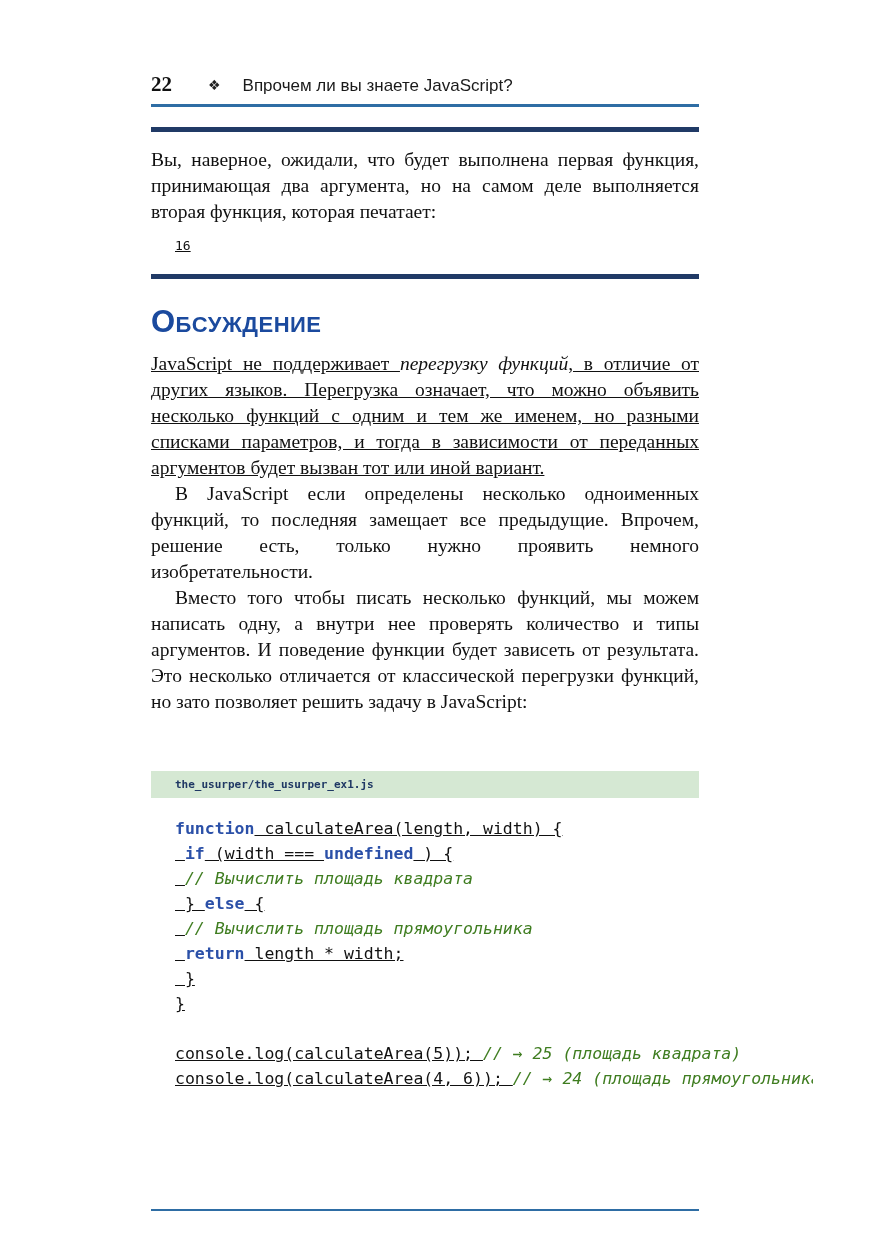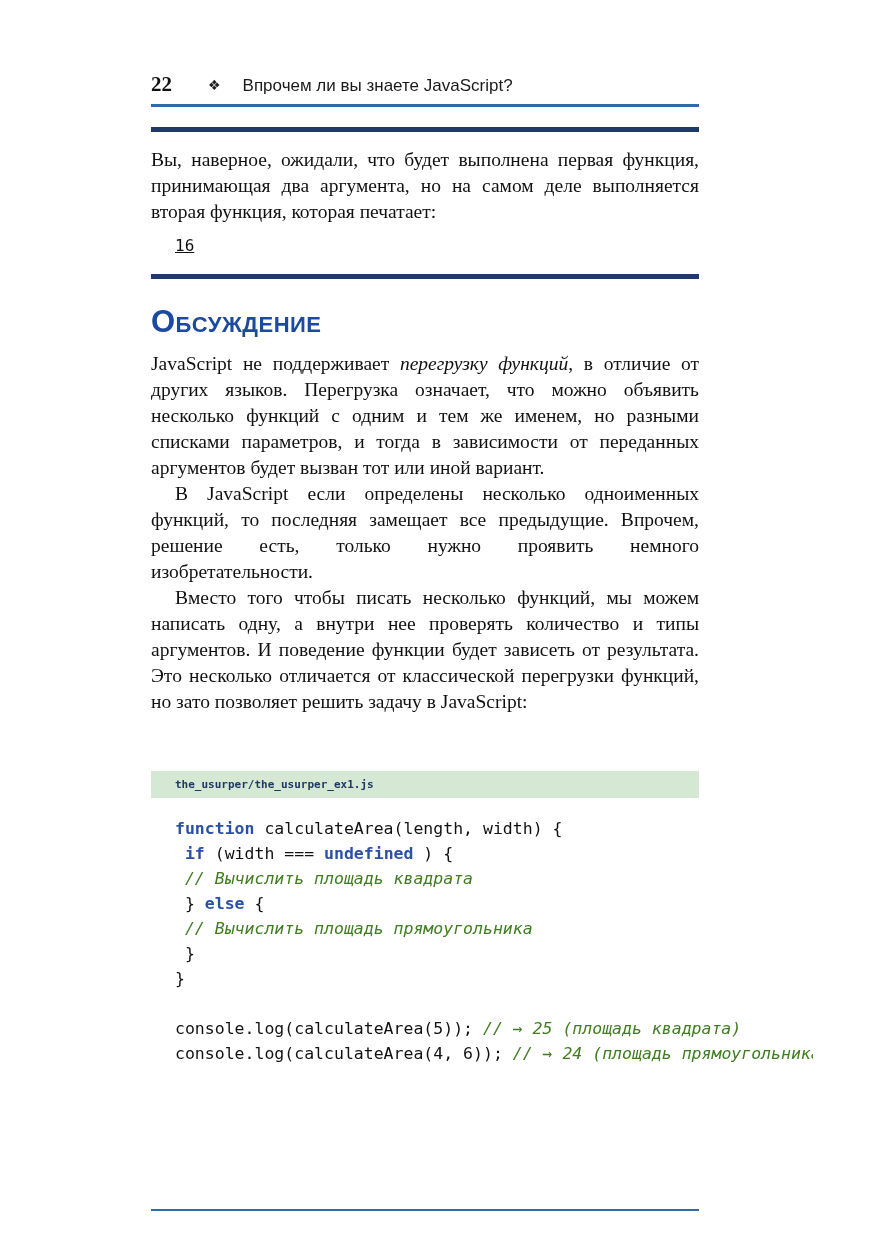--- a/index.html
+++ b/index.html
@@ -62,21 +62,21 @@
   .bar-top{margin-top:20px;}
   .bar-bottom{margin-top:16px;}
   .body{
     font-size:19.5px;
     line-height:26px;
     text-align:justify;
   }
   .intro-par{margin-top:15px;}
   .code-output{
     font-family:"DejaVu Sans Mono",monospace;
-    font-size:16px;
+    font-size:13px;
     line-height:25px;
     margin:8px 0 10px 24px;
     white-space:pre;
     text-decoration:underline;
   }
   .section-heading{
     margin-top:26px;
     font-family:"Liberation Sans",sans-serif;
     font-variant:small-caps;
     font-weight:bold;
@@ -107,21 +107,21 @@
     font-family:"DejaVu Sans Mono",monospace;
     font-size:16.5px;
   }
   .code-line{
     white-space:pre;
     line-height:25px;
     min-height:25px;
   }
   .tok-kw{color:var(--keyword-blue);font-weight:bold;}
   .tok-comment{color:var(--comment-green);font-style:italic;}
-  .tok-plain{color:var(--text-black);}
+  .tok-plain{color:var(--text-black);text-decoration:underline;}
   .foot-rule{
     position:absolute;
     left:90px;right:114px;bottom:29px;
     height:2.5px;
     background:var(--rule-blue);
   }
 </style>
 </head>
 <body>
 
@@ -151,20 +151,21 @@
     <div class="code-header">
       <span>the_usurper/the_usurper_ex1.js</span>
     </div>
 
     <div class="code-listing">
         <div class="code-line"><span class="tok-kw">function</span><span class="tok-plain"> calculateArea(length, width) {</span></div>
         <div class="code-line"><span class="tok-plain"> </span><span class="tok-kw">if</span><span class="tok-plain"> (width === </span><span class="tok-kw">undefined</span><span class="tok-plain"> ) {</span></div>
         <div class="code-line"><span class="tok-plain"> </span><span class="tok-comment">// Вычислить площадь квадрата</span></div>
         <div class="code-line"><span class="tok-plain"> } </span><span class="tok-kw">else</span><span class="tok-plain"> {</span></div>
         <div class="code-line"><span class="tok-plain"> </span><span class="tok-comment">// Вычислить площадь прямоугольника</span></div>
+        <div class="code-line"><span class="tok-plain"> </span><span class="tok-kw">return</span><span class="tok-plain"> length * width;</span></div>
         <div class="code-line"><span class="tok-plain"> }</span></div>
         <div class="code-line"><span class="tok-plain">}</span></div>
         <div class="code-line">&nbsp;</div>
         <div class="code-line"><span class="tok-plain">console.log(calculateArea(5)); </span><span class="tok-comment">// → 25 (площадь квадрата)</span></div>
         <div class="code-line"><span class="tok-plain">console.log(calculateArea(4, 6)); </span><span class="tok-comment">// → 24 (площадь прямоугольника)</span></div>
       </div>
 
   </div>
   <div class="foot-rule"></div>
 </div>

